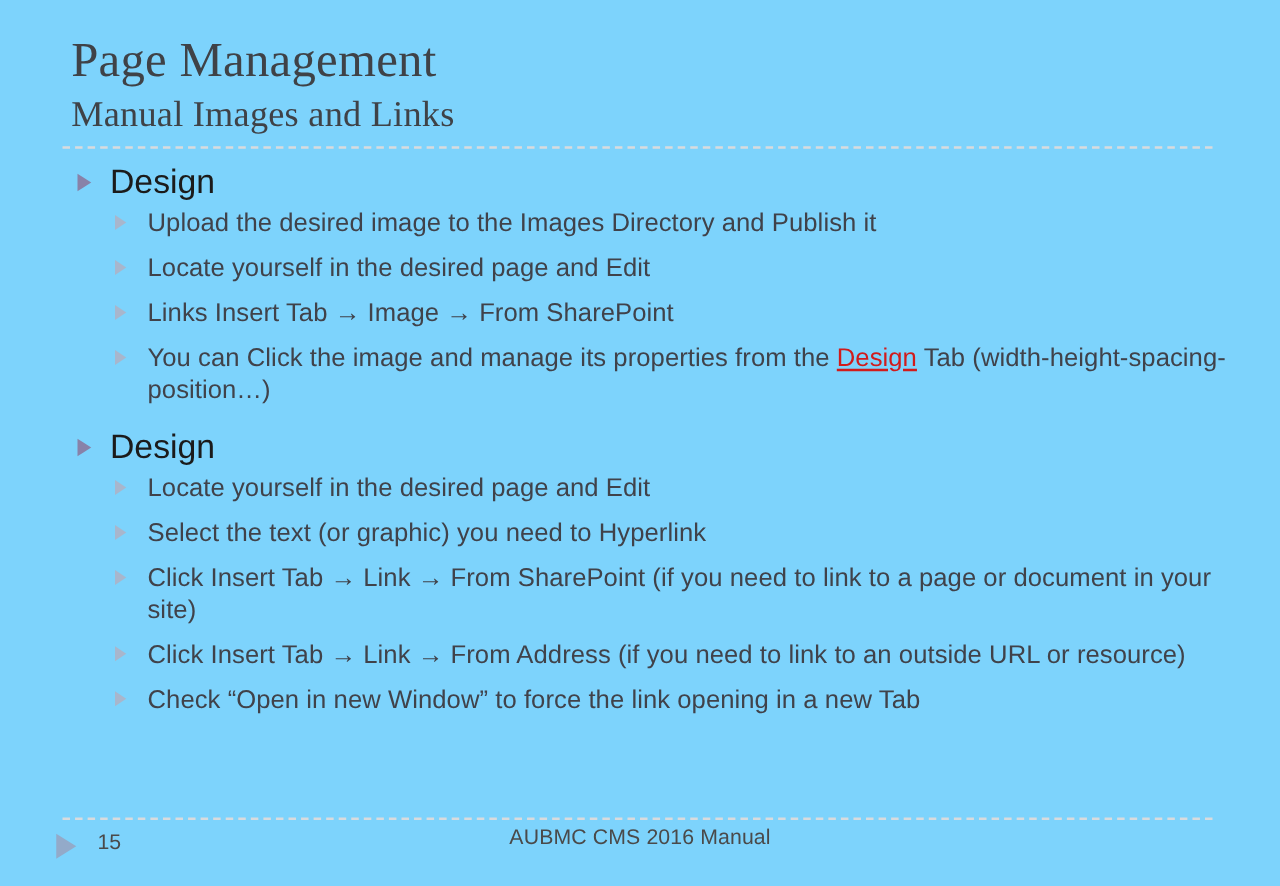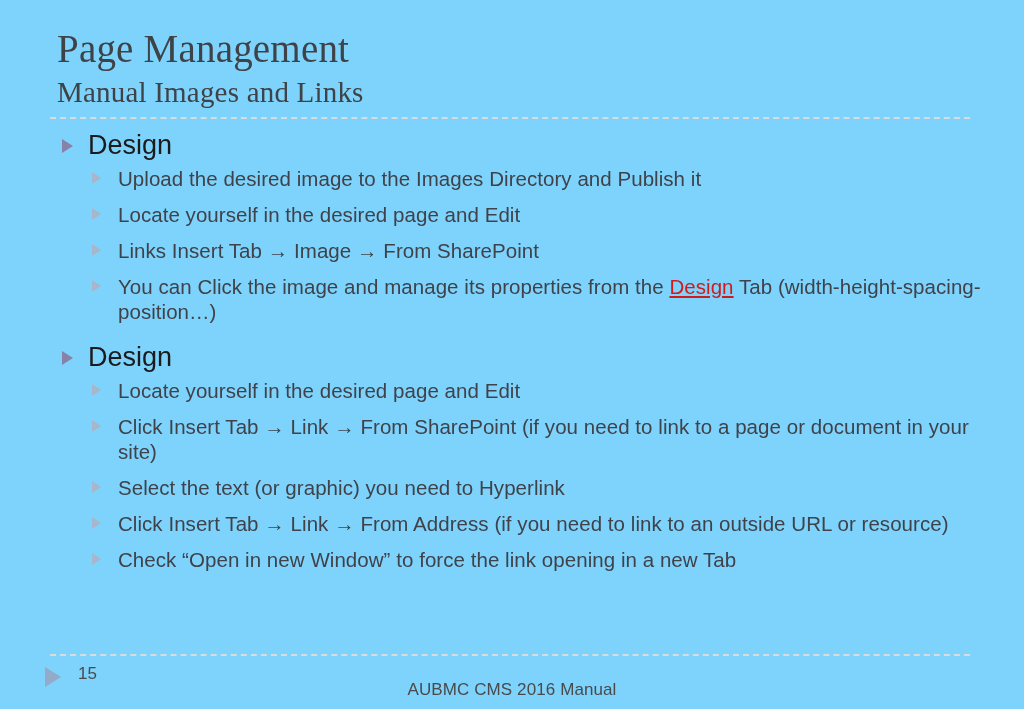--- a/index.html
+++ b/index.html
@@ -142,21 +142,21 @@
   .footer-page {
     position: absolute;
     left: 78px;
     top: 4px;
     font-size: 17px;
     color: #4a4a4a;
   }
   .footer-center {
     position: absolute;
     left: 0;
-    top: 20px;
+    top: 0;
     width: 1024px;
     text-align: center;
     font-size: 17px;
     color: #4a4a4a;
     letter-spacing: 0.1px;
   }
 </style>
 </head>
 <body>
 
@@ -205,26 +205,26 @@
         <span>Design</span>
       </div>
 
       <div class="lvl2">
         <span class="tri"></span>
         <span>Locate yourself in the desired page and Edit</span>
       </div>
 
       <div class="lvl2">
         <span class="tri"></span>
+        <span>Select the text (or graphic) you need to Hyperlink</span>
+      </div>
+
+      <div class="lvl2">
+        <span class="tri"></span>
         <span>Click Insert Tab → Link → From SharePoint (if you need to link to a page or document in your site)</span>
-      </div>
-
-      <div class="lvl2">
-        <span class="tri"></span>
-        <span>Select the text (or graphic) you need to Hyperlink</span>
       </div>
 
       <div class="lvl2">
         <span class="tri"></span>
         <span>Click Insert Tab → Link → From Address (if you need to link to an outside URL or resource)</span>
       </div>
 
       <div class="lvl2">
         <span class="tri"></span>
         <span>Check “Open in new Window” to force the link opening in a new Tab</span>

